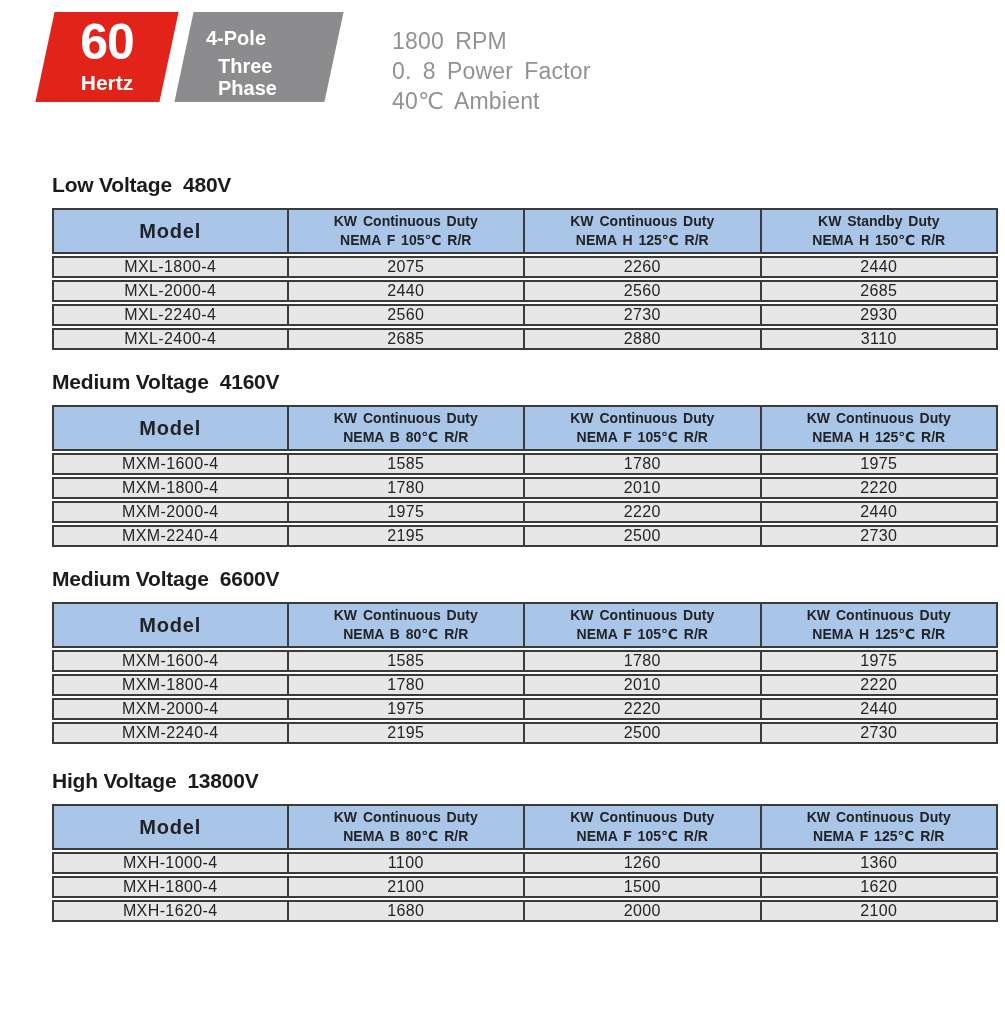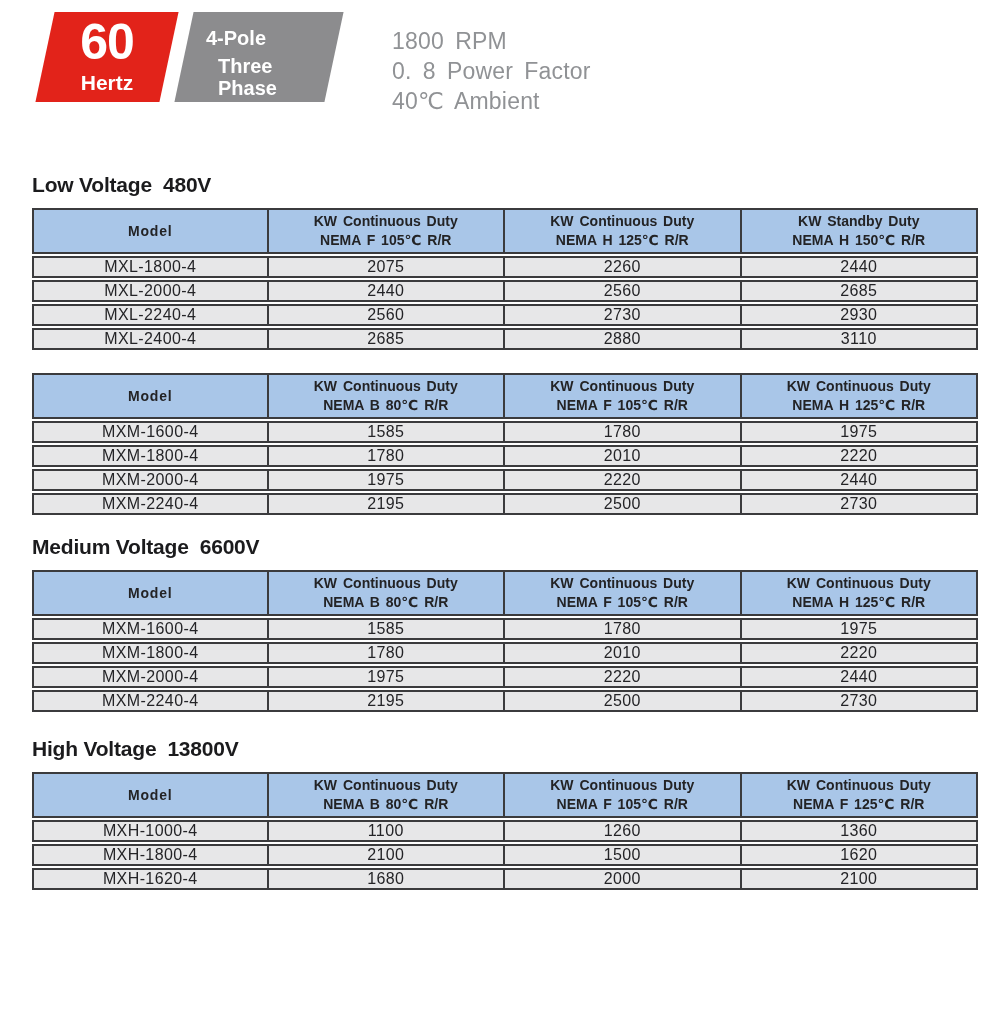--- a/index.html
+++ b/index.html
@@ -58,21 +58,21 @@
   }
   .spec-list {
     position: absolute; left: 392px; top: 26px;
     color: var(--spec-text-gray);
     font-size: 23px; line-height: 30px;
     word-spacing: 0.2em;
     letter-spacing: 0.2px;
   }
 
   
-  .content { padding-left: 20px; margin-left: 12px; }
+  .content { padding-left: 52px; }
   .table-section { width: 946px; }
   .section-title {
     font-size: 21px; font-weight: 700; color: var(--title-black);
     margin: 0 0 10px 0; line-height: 22px;
     letter-spacing: -0.2px;
   }
   .section-title .voltage { margin-left: 11px; }
   .s1 { margin-top: 62px; }
   .s2 { margin-top: 19px; }
   .s3 { margin-top: 19px; }
@@ -89,21 +89,21 @@
     background: var(--table-header-blue);
     border-top: 2px solid var(--table-border);
     border-bottom: 2px solid var(--table-border);
     border-right: 2px solid var(--table-border);
     height: 46px; padding: 0;
     vertical-align: middle; text-align: center;
     color: #232325;
   }
   th:first-child, td:first-child { border-left: 2px solid var(--table-border); }
   .th-line { display: block; font-size: 14px; font-weight: 700; line-height: 19px; word-spacing: 2px; }
-  th.model-col .th-line { font-size: 14px; letter-spacing: 0.8px; word-spacing: 0; }
+  th.model-col .th-line { font-size: 20px; letter-spacing: 0.8px; word-spacing: 0; }
   td {
     background: var(--row-gray);
     border-top: 2px solid var(--table-border);
     border-bottom: 2px solid var(--table-border);
     border-right: 2px solid var(--table-border);
     height: 19px; padding: 0;
     text-align: center; vertical-align: middle;
     font-size: 16px; color: var(--cell-text);
     letter-spacing: 0.4px;
   }
@@ -185,20 +185,21 @@
               <td>MXL-2400-4</td>
               <td>2685</td>
               <td>2880</td>
               <td>3110</td>
             </tr>
           </tbody>
       </table>
     </section>
 
     <section class="table-section s2">
+      <h2 class="section-title"><span class="label">Medium Voltage</span><span class="voltage">4160V</span></h2>
       <table class="spec-table">
         <colgroup>
             <col>
             <col>
             <col>
             <col>
           </colgroup>
         <thead>
             <tr>
               <th class="model-col">

